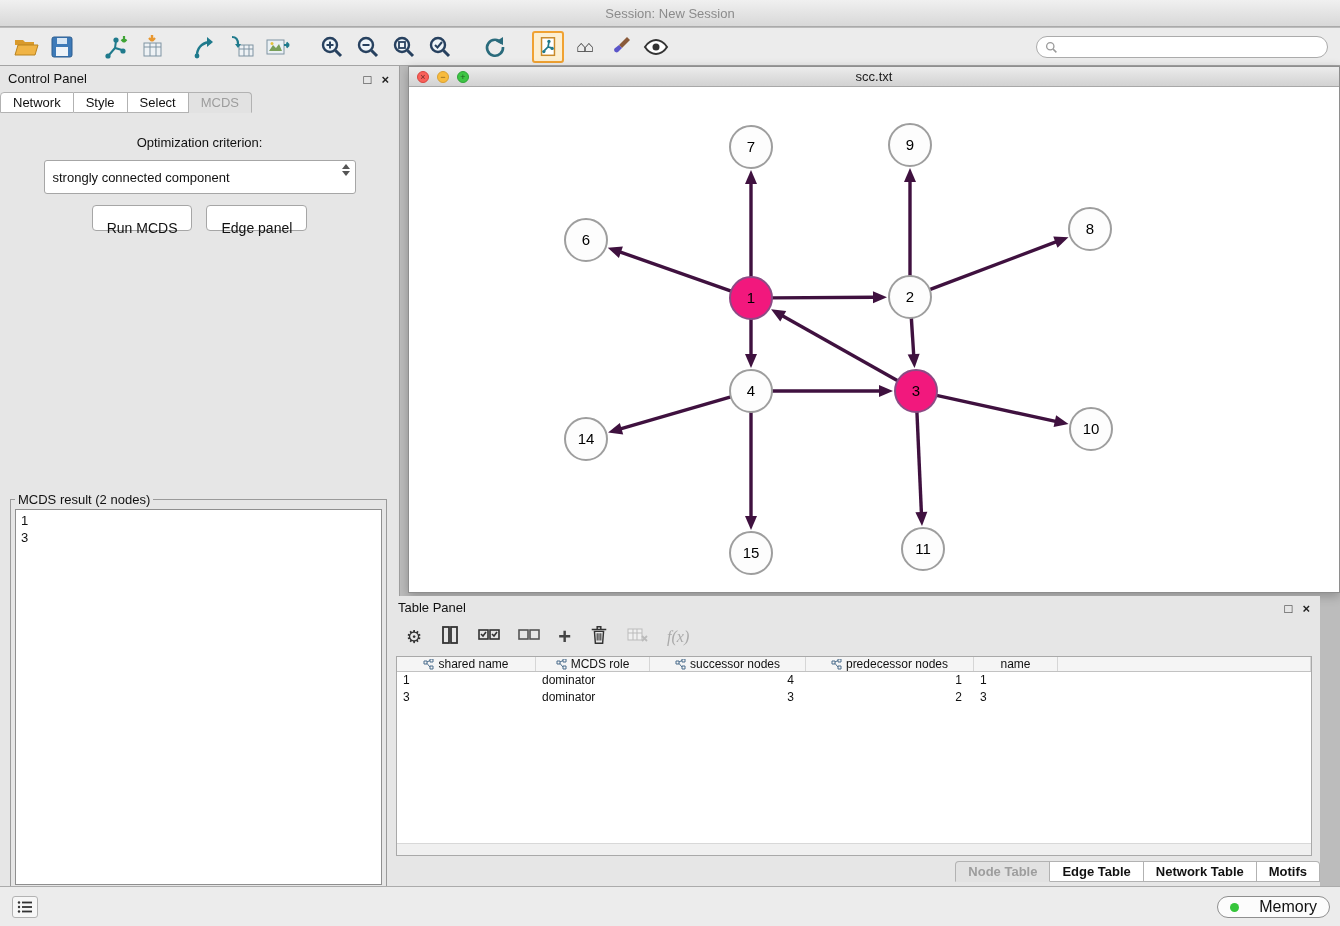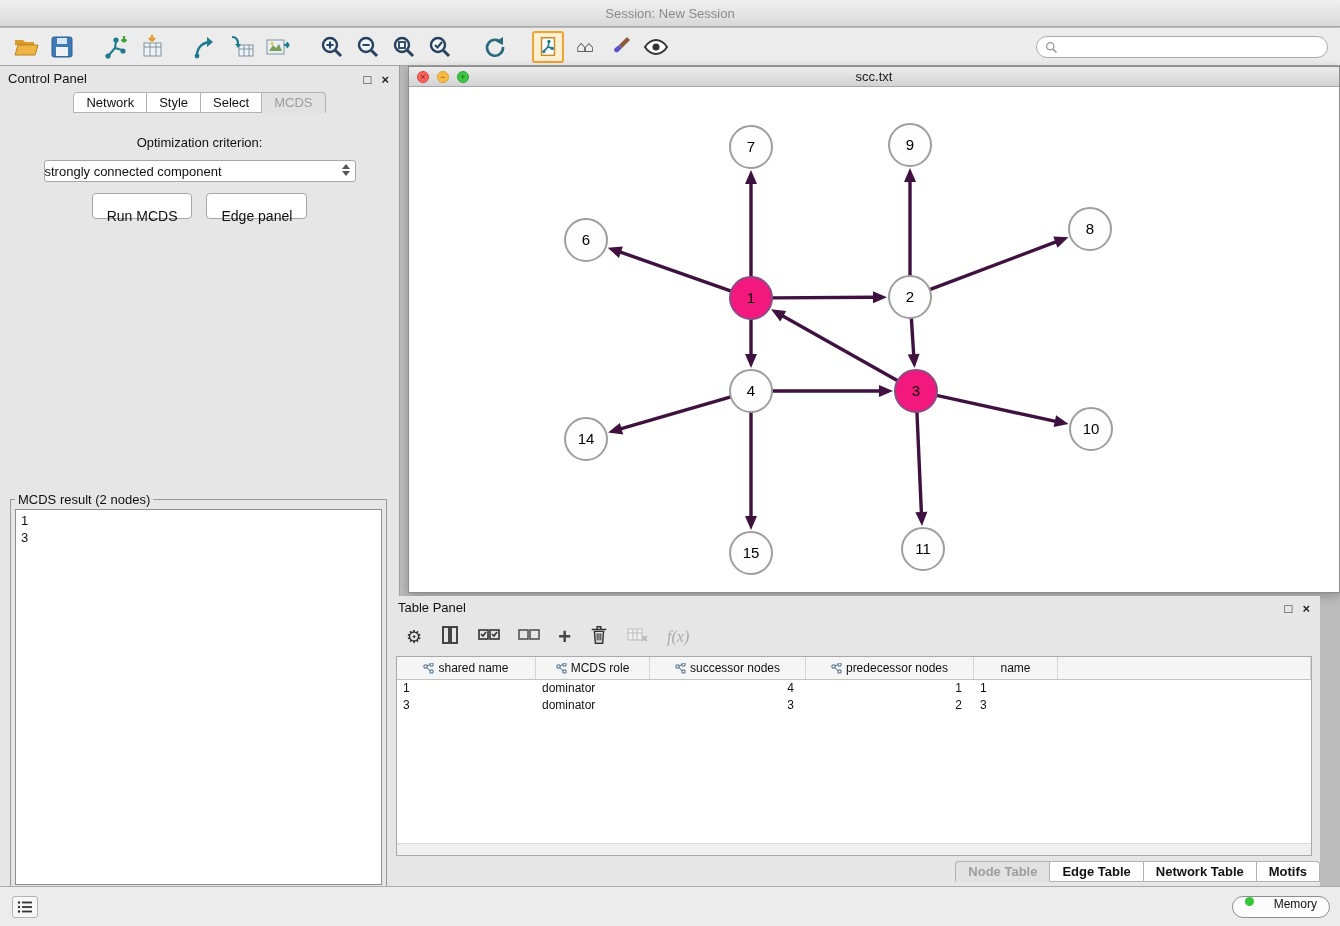--- a/index.html
+++ b/index.html
@@ -26,28 +26,28 @@
     border:1px solid #ababab; border-radius:12px; background:#fff;
     display:flex; align-items:center; padding-left:8px; }
   .search-wrap input { border:none; outline:none; flex:1; font-size:13px; background:transparent; }
   
   .control-panel { position:absolute; left:0; top:66px; width:400px; bottom:28px;
     background:#e6e6e6; border-right:1px solid #9f9f9f; }
   .cp-header { height:26px; line-height:26px; font-size:13px; padding-left:8px; position:relative; }
   .win-btns { position:absolute; right:10px; top:0; height:100%; display:flex; gap:10px; align-items:center;
     font-size:13px; font-weight:bold; color:#222; }
   .win-btns span { cursor:default; line-height:1; }
-  .tabs-row { display:flex; justify-content:center; }
+  .tabs-row { display:flex; }
   .tab { font-size:13px; padding:2px 12px; background:#fff; border:1px solid #b2b2b2; border-left-width:0; color:#111; }
   .tab:first-child { border-left-width:1px; border-radius:4px 0 0 0; }
   .tab:last-child { border-radius:0 4px 0 0; }
   .tab.active { background:#e2e2e2; color:#9d9d9d; border-bottom-color:#e2e2e2; }
   .opt-label { margin-top:22px; text-align:center; font-size:13px; }
-  .dropdown { margin:10px auto 0; width:312px; height:22px; background:#fff; border:1px solid #a6a6a6;
-    border-radius:3px; font-size:13px; display:flex; align-items:center; position:relative; }
+  .dropdown { margin:10px auto 0; width:312px; height:34px; background:#fff; border:1px solid #a6a6a6;
+    border-radius:3px; font-size:13px; display:flex; align-items:center; padding-left:8px; position:relative; }
   .dd-arrows { position:absolute; right:5px; top:3px; display:flex; flex-direction:column; gap:2px; }
   .dd-arrows i { display:block; width:0; height:0; border-left:4px solid transparent; border-right:4px solid transparent; }
   .dd-arrows i.up { border-bottom:5px solid #555; }
   .dd-arrows i.down { border-top:5px solid #555; }
   .btn-row { display:flex; justify-content:center; gap:14px; margin-top:11px; }
   .btn { height:22px; background:#fff; border:1px solid #a6a6a6; border-radius:4px;
     font-size:14px; line-height:20px; padding:12px 14px; }
   .result-fieldset { position:absolute; left:10px; right:12px; top:426px; bottom:8px;
     border:1px solid #9a9a9a; margin:0; padding:2px 4px 4px 4px; }
   .result-fieldset legend { font-size:13px; padding:0 3px; }
@@ -67,34 +67,34 @@
   #graph-svg { display:block; width:930px; height:505px; background:#fff; }
   
   .table-panel { position:absolute; left:388px; top:596px; width:932px; bottom:40px; background:#e6e6e6; }
   .tp-header { height:24px; line-height:24px; font-size:13px; padding-left:10px; position:relative; }
   .tp-toolbar { display:flex; align-items:center; height:34px; padding-left:18px; gap:18px; }
   .tp-toolbar .gear { font-size:18px; color:#333; line-height:1; }
   .tp-toolbar .plus { font-size:22px; font-weight:bold; color:#444; line-height:1; }
   .tp-toolbar .fx { font-family:"Liberation Serif","DejaVu Serif",serif; font-style:italic; font-size:16px; color:#aaa; }
   .table-wrap { position:absolute; left:8px; right:8px; top:60px; height:200px; background:#fff; border:1px solid #a9a9a9; }
   .tbl-header, .tbl-row { display:grid; grid-template-columns:139px 114px 156px 168px 84px 1fr; }
-  .tbl-header { background:#f5f5f5; border-bottom:1px solid #c2c2c2; height:23px; }
+  .tbl-header { background:#f5f5f5; border-bottom:1px solid #c2c2c2; height:15px; }
   .th { display:flex; align-items:center; justify-content:center; gap:4px; font-size:12px;
     border-right:1px solid #d6d6d6; overflow:hidden; white-space:nowrap; }
   .tbl-row { height:17px; }
   .td { font-size:12px; line-height:17px; padding:0 6px; overflow:hidden; }
   .td.num { text-align:right; padding-right:12px; }
   .hscroll { position:absolute; left:0; right:0; bottom:0; height:12px; background:#f0f0f0; border-top:1px solid #d8d8d8; }
   .tp-tabs { position:absolute; bottom:4px; left:0; right:0; display:flex; justify-content:flex-end;font-weight:bold; }
   
   .statusbar { position:absolute; left:0; right:0; bottom:0; height:40px; background:#ececec; border-top:1px solid #ababab; }
   .list-btn { position:absolute; left:12px; top:9px; width:26px; height:22px; border:1px solid #b3b3b3;
     border-radius:3px; background:#f7f7f7; display:flex; align-items:center; justify-content:center; }
   .memory-btn { position:absolute; right:10px; top:9px; height:22px; border:1px solid #8f8f8f; border-radius:11px;
-    background:#fcfcfc; display:flex; gap:20px; padding:0 12px; font-size:12px; }
+    background:#fcfcfc; display:flex; align-items:center; gap:20px; padding:0 12px; font-size:16px; }
   .mem-dot { width:9px; height:9px; border-radius:50%; background:#35c53a; }
 </style>
 </head>
 <body>
 
 <div class="titlebar">
   <span>Session: New Session</span>
 </div>
 
 <div class="toolbar">

